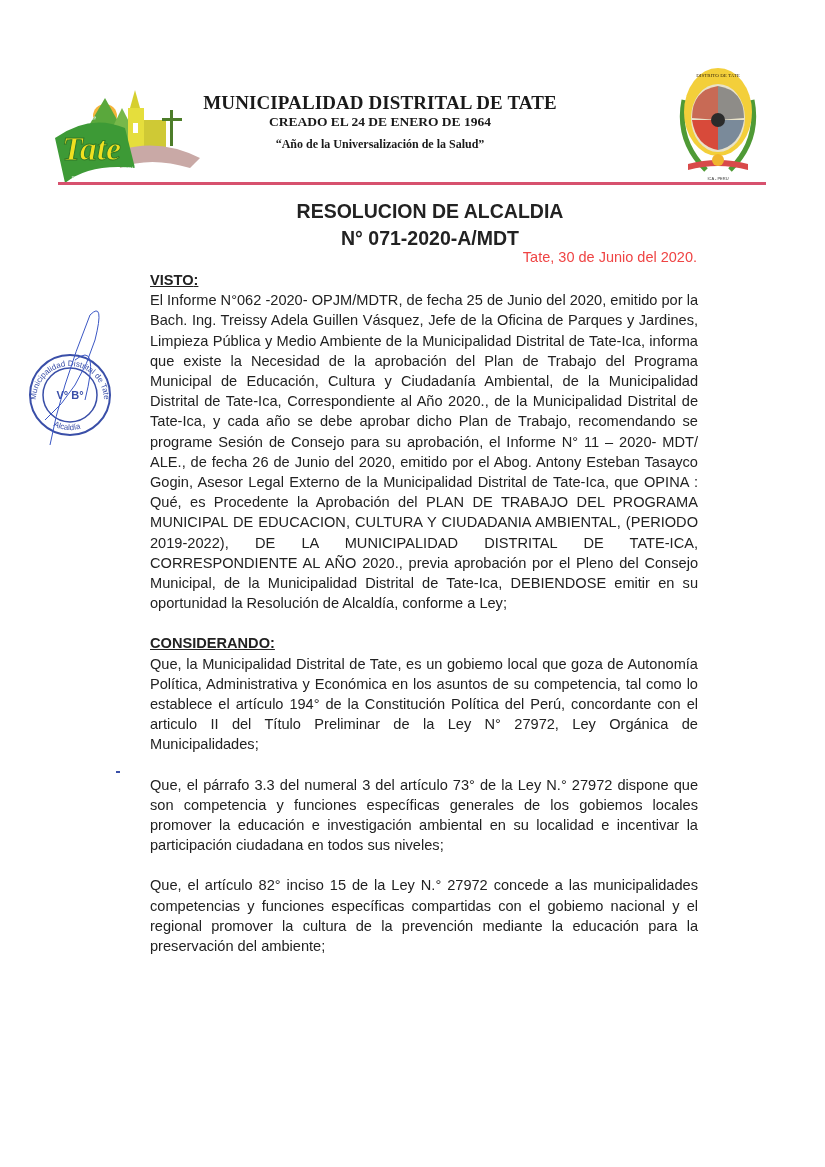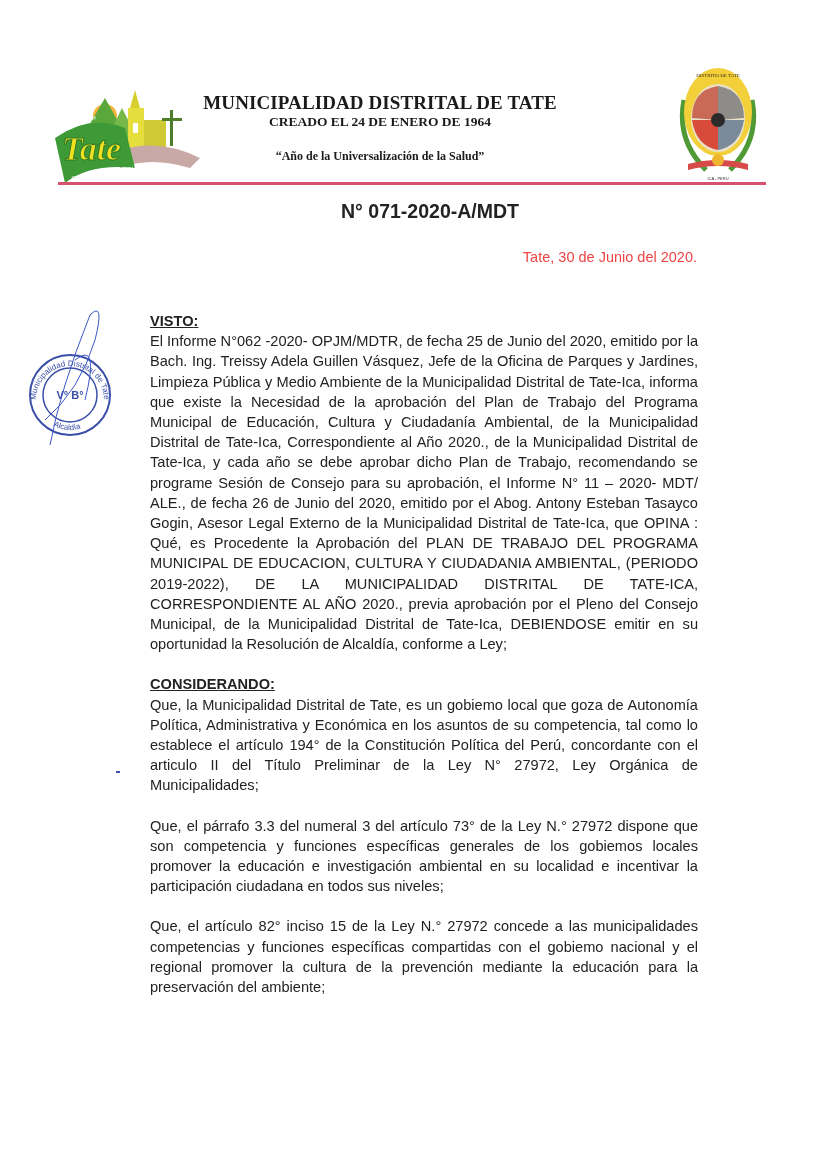--- a/index.html
+++ b/index.html
@@ -6,31 +6,31 @@
   body { width: 825px; height: 1167px; position: relative; overflow: hidden;
          font-family: "Liberation Sans", sans-serif; color: #1f1f1f; }
 
   
   .logo-left { position: absolute; left: 50px; top: 68px; width: 150px; height: 120px; }
   .crest { position: absolute; left: 676px; top: 60px; width: 84px; height: 124px; }
   .header-text { position: absolute; left: 190px; top: 92px; width: 380px; text-align: center;
                  font-family: "Liberation Serif", serif; font-weight: bold; color: #1a1a1a; }
   .header-text .muni { font-size: 19px; line-height: 22px; letter-spacing: 0.1px; }
   .header-text .sub { font-size: 13.5px; line-height: 15px; text-align: center; }
-  .header-text .motto { font-size: 12px; line-height: 14px; margin-top: 20px; }
+  .header-text .motto { font-size: 12px; line-height: 14px; margin-top: 8px; }
   .sep-line { position: absolute; left: 58px; top: 182px; width: 708px; height: 3px; background: #d7516e; }
 
   
   .title { position: absolute; left: 140px; top: 198px; width: 580px; text-align: center;
            font-weight: bold; font-size: 19.5px; line-height: 27px; color: #222; }
   .date { position: absolute; right: 128px; top: 249px; font-size: 14.5px; color: #ef4444; }
 
   
   .body { position: absolute; left: 150px; top: 270px; width: 548px; font-size: 14.6px;
-          line-height: 20.2px; color: #222; text-align: justify; margin-top: 41px; }
+          line-height: 20.2px; color: #222; text-align: justify; }
   .section-head { font-weight: bold; text-decoration: underline; margin: 0; }
   .section-head span.colon { text-decoration: none; }
   .body p { margin: 0; }
   .gap { height: 20px; }
 
   
   .stamp { position: absolute; left: 20px; top: 300px; width: 115px; height: 150px; }
   .dash-mark { position: absolute; left: 116px; top: 771px; width: 4px; height: 2px; background: #3a4fa8; }
 </style>
 </head>
@@ -86,20 +86,21 @@
     <path d="M12 104 Q42 96 72 104 L72 110 Q42 102 12 110 Z" fill="#d84a4a"></path>
     <circle cx="42" cy="100" r="6" fill="#f0b52e"></circle>
     <text x="42" y="17" text-anchor="middle" font-family="Liberation Serif, serif" font-size="5" fill="#3a2a10">DISTRITO DE TATE</text>
     <text x="42" y="120" text-anchor="middle" font-family="Liberation Sans, sans-serif" font-size="4" fill="#333">ICA - PERU</text>
   </svg>
 </div>
 
 <div class="sep-line"></div>
 
 <div class="title">
+  <div>RESOLUCION DE ALCALDIA</div>
   <div>N° 071-2020-A/MDT</div>
 </div>
 <div class="date">Tate, 30 de Junio del 2020.</div>
 
 <div class="body">
   <p class="section-head"><span>VISTO</span><span class="colon">:</span></p>
   <p>El Informe N°062 -2020- OPJM/MDTR, de fecha 25 de Junio del 2020, emitido por la Bach. Ing. Treissy Adela Guillen Vásquez, Jefe de la Oficina de Parques y Jardines, Limpieza Pública y Medio Ambiente de la Municipalidad Distrital de Tate-Ica, informa que existe la Necesidad de la aprobación del Plan de Trabajo del Programa Municipal de Educación, Cultura y Ciudadanía Ambiental, de la Municipalidad Distrital de Tate-Ica, Correspondiente al Año 2020., de la Municipalidad Distrital de Tate-Ica, y cada año se debe aprobar dicho Plan de Trabajo, recomendando se programe Sesión de Consejo para su aprobación, el Informe N° 11 – 2020- MDT/ ALE., de fecha  26 de Junio del 2020, emitido por el Abog. Antony Esteban Tasayco Gogin, Asesor Legal Externo de la Municipalidad Distrital de Tate-Ica, que OPINA : Qué, es Procedente la Aprobación del PLAN DE TRABAJO DEL PROGRAMA MUNICIPAL DE EDUCACION, CULTURA Y CIUDADANIA AMBIENTAL,  (PERIODO 2019-2022), DE LA MUNICIPALIDAD DISTRITAL DE TATE-ICA, CORRESPONDIENTE AL AÑO 2020., previa aprobación por el Pleno del Consejo Municipal, de la Municipalidad Distrital de Tate-Ica, DEBIENDOSE emitir en su oportunidad la Resolución de Alcaldía, conforme a Ley;</p>
   <div class="gap"></div>
   <p class="section-head"><span>CONSIDERANDO</span><span class="colon">:</span></p>
   <p>Que, la Municipalidad Distrital de Tate, es un gobiemo local que goza de Autonomía Política, Administrativa y Económica en los asuntos de su competencia, tal como lo establece el artículo 194° de la Constitución Política del Perú, concordante con el articulo II del Título Preliminar de la Ley N° 27972, Ley Orgánica de Municipalidades;</p>

